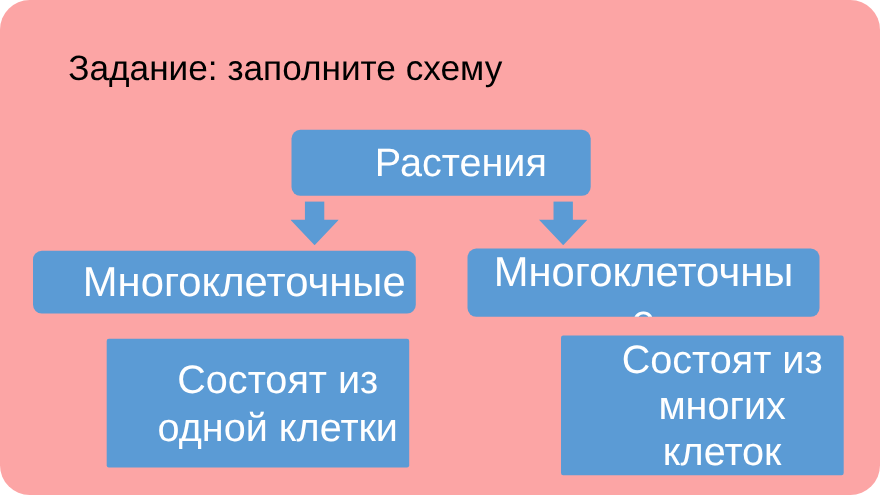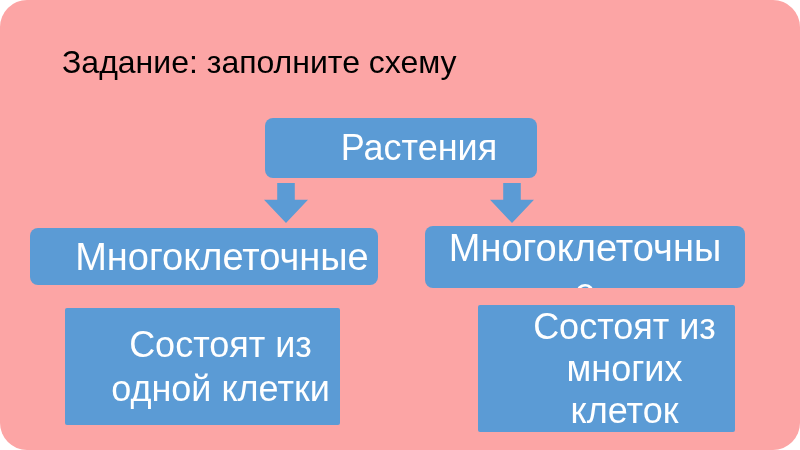--- a/index.html
+++ b/index.html
@@ -63,20 +63,21 @@
     height: 62px;
     overflow: hidden;
     align-items: flex-start;
     padding: 0 14px;
     word-break: break-all;
   }
   .desc {
     border-radius: 2px;
     font-size: 36px;
     line-height: 44px;
+    margin-left: 32px;
   }
   #left-desc {
     left: 65px;
     top: 308px;
     width: 275px;
     height: 117px;
   }
   #right-desc {
     left: 478px;
     top: 305px;

